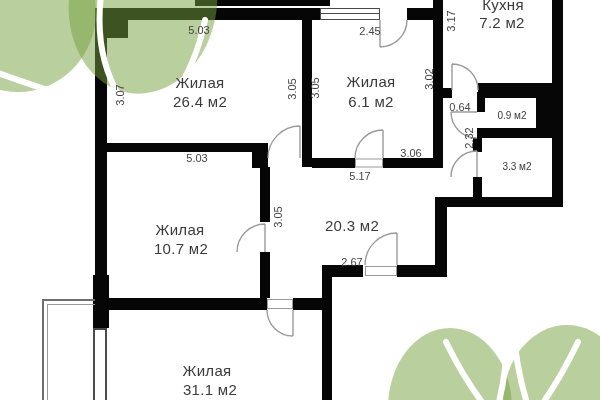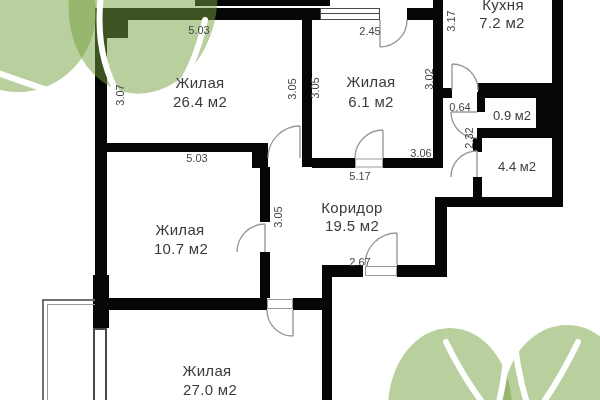--- a/index.html
+++ b/index.html
@@ -3,21 +3,21 @@
 <meta charset="utf-8">
 <style>
   html,body{margin:0;padding:0;background:#fff;}
   .plan{position:relative;width:600px;height:400px;background:#ffffff;overflow:hidden;
         font-family:"Liberation Sans", sans-serif;}
   .w{position:absolute;background:#060606;}
   .lbl{position:absolute;transform:translate(-50%,-50%);color:#3b3b3b;white-space:nowrap;z-index:7;}
   .room{font-size:15px;letter-spacing:.3px;}
   .dim{font-size:11px;color:#464646;}
   .dim.v{transform:translate(-50%,-50%) rotate(-90deg);}
-  .small{font-size:13px;}
+  .small{font-size:10px;}
   .win{position:absolute;background:#fff;box-sizing:border-box;z-index:2;}
   .win-top{border:1px solid #4a4a4a;}
   .win-left{border-left:2px solid #4a4a4a;border-right:2px solid #4a4a4a;border-top:2px solid #4a4a4a;}
   .balcony{position:absolute;box-sizing:border-box;border-left:2px solid #6f6f6f;border-top:2px solid #6f6f6f;z-index:1;}
   .balcony-inner{position:absolute;box-sizing:border-box;border-left:1px solid #9a9a9a;border-top:1px solid #9a9a9a;z-index:1;}
   svg.overlay{position:absolute;left:0;top:0;z-index:3;}
   svg.leaves{position:absolute;left:0;top:0;z-index:5;pointer-events:none;}
 </style>
 </head>
 <body>
@@ -136,34 +136,33 @@
 
   <div class="lbl room" style="left:200px;top:82px">Жилая</div>
   <div class="lbl room" style="left:200px;top:101px">26.4 м2</div>
   <div class="lbl room" style="left:371px;top:81px">Жилая</div>
   <div class="lbl room" style="left:371px;top:101px">6.1 м2</div>
   <div class="lbl room" style="left:503px;top:4px">Кухня</div>
   <div class="lbl room" style="left:502px;top:22px">7.2 м2</div>
   <div class="lbl room" style="left:180px;top:229px">Жилая</div>
   <div class="lbl room" style="left:181px;top:248px">10.7 м2</div>
   <div class="lbl room" style="left:207px;top:370px">Жилая</div>
-  <div class="lbl room" style="left:210px;top:389px">27.0 м2</div>
-  <div class="lbl room" style="left:352px;top:207px">Коридор</div>
-  <div class="lbl room" style="left:352px;top:225px">19.5 м2</div>
+  <div class="lbl room" style="left:210px;top:389px">31.1 м2</div>
+  <div class="lbl room" style="left:352px;top:225px">20.3 м2</div>
   <div class="lbl small" style="left:512px;top:115px">0.9 м2</div>
-  <div class="lbl small" style="left:517px;top:166px">4.4 м2</div>
+  <div class="lbl small" style="left:517px;top:166px">3.3 м2</div>
 
   <div class="lbl dim" style="left:199px;top:30px">5.03</div>
   <div class="lbl dim v" style="left:120px;top:95px">3.07</div>
   <div class="lbl dim" style="left:197px;top:158px">5.03</div>
   <div class="lbl dim v" style="left:292px;top:89px">3.05</div>
   <div class="lbl dim" style="left:370px;top:31px">2.45</div>
   <div class="lbl dim v" style="left:315px;top:88px">3.05</div>
   <div class="lbl dim v" style="left:429px;top:79px">3.02</div>
-  <div class="lbl dim" style="left:421px;top:153px">3.06</div>
+  <div class="lbl dim" style="left:411px;top:153px">3.06</div>
   <div class="lbl dim" style="left:360px;top:176px">5.17</div>
   <div class="lbl dim v" style="left:451px;top:21px">3.17</div>
   <div class="lbl dim" style="left:460px;top:107px">0.64</div>
   <div class="lbl dim v" style="left:469px;top:138px">2.32</div>
   <div class="lbl dim v" style="left:278px;top:217px">3.05</div>
-  <div class="lbl dim" style="left:360px;top:262px">2.67</div>
+  <div class="lbl dim" style="left:352px;top:262px">2.67</div>
 
 </div>
 
 </body></html>

